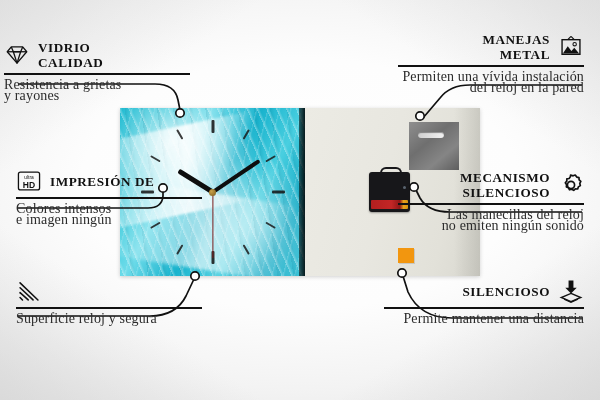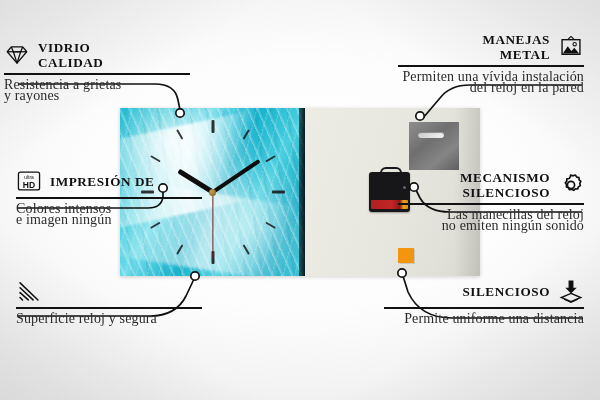--- a/index.html
+++ b/index.html
@@ -258,17 +258,17 @@
         <div class="txt">SILENCIOSO</div>
       </div>
       <svg class="ico" viewBox="0 0 32 32">
         <path d="M13 3 h6 v9 h4 l-7 7 -7 -7 h4 z" fill="#111"></path>
         <path d="M16 19 L28 24 L16 29 L4 24 Z" fill="none" stroke="#111" stroke-width="1.7"></path>
         <path d="M7.5 26 L16 30 L24.5 26" fill="none" stroke="#111" stroke-width="1.5"></path>
       </svg>
     </div>
     <div class="rule"></div>
     <div class="cdesc">
-      <div>Permite uniforme una distancia</div>
+      <div>Permite mantener una distancia</div>
     </div>
   </div>
 
 </div>
 
 </body></html>

